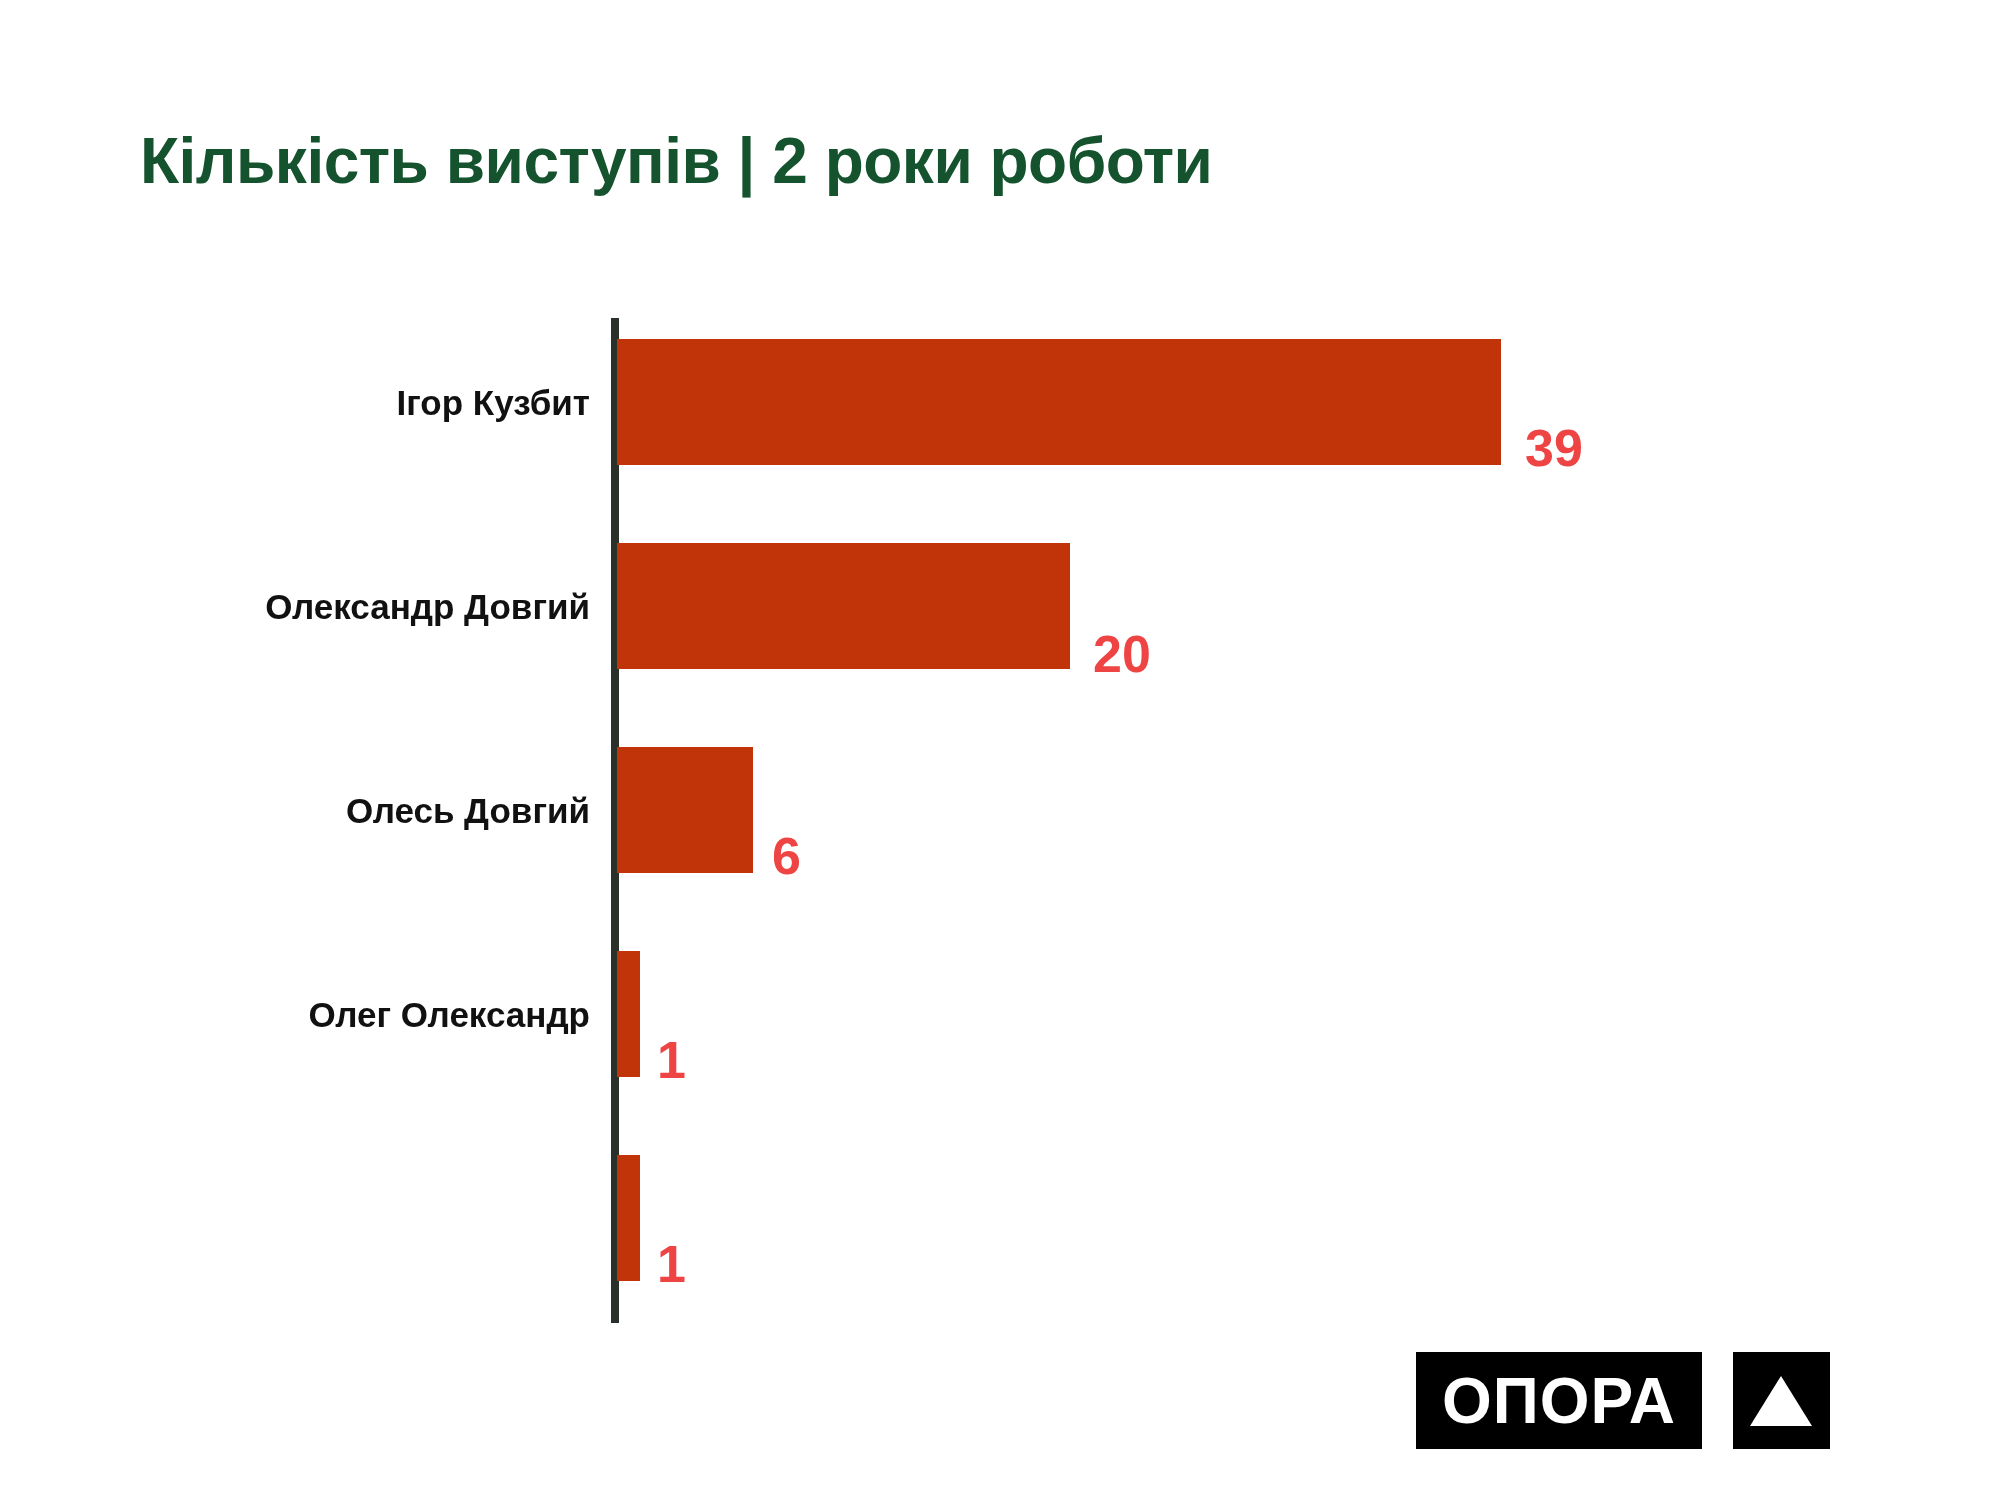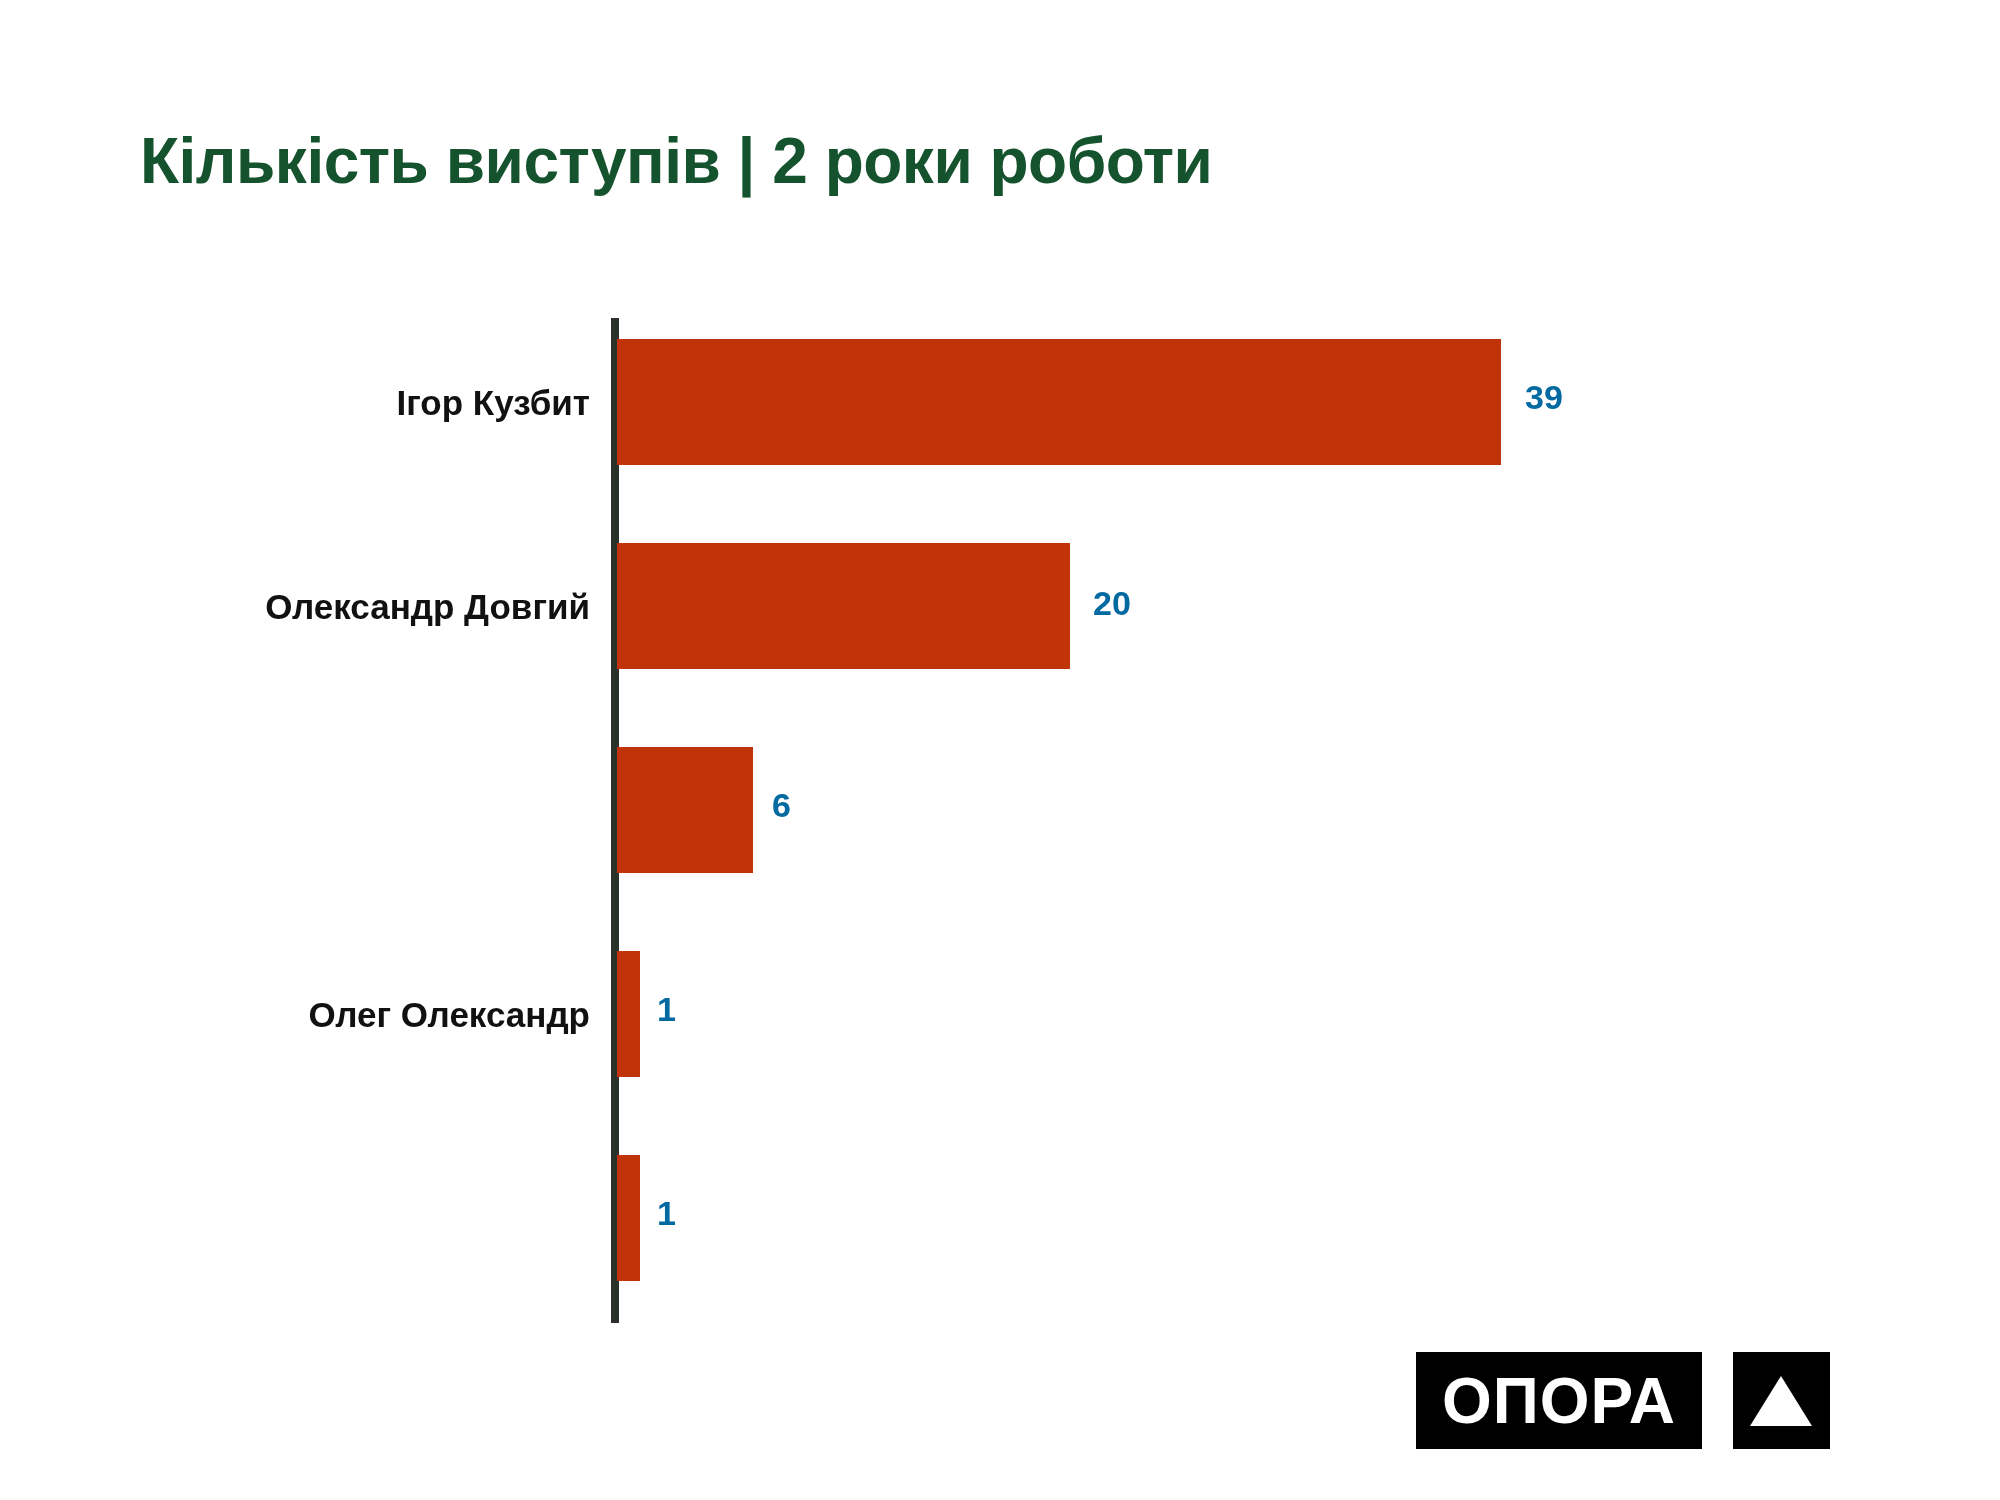--- a/index.html
+++ b/index.html
@@ -59,25 +59,26 @@
     white-space:nowrap;
     line-height:1;
   }
   .bar-rect {
     position:absolute;
     left:617px;
     background:#C13309;
   }
   .bar-value {
     position:absolute;
-    font-size:34px;
+    font-size:52px;
     font-weight:700;
-    color:#0369a1;
+    color:#ef4444;
     white-space:nowrap;
     line-height:1;
+    margin-top:42px;
   }
 
   
   #logo {
     position:absolute;
     left:1416px;
     top:1352px;
     display:flex;
     align-items:stretch;
     gap:31px;
@@ -125,20 +126,21 @@
       <div class="bar-value" style="left:1525px;top:70px;">39</div>
     </div>
 
     <div class="bar-row" style="top:204px;height:204px;">
       <div class="bar-label" style="top:75px;">Олександр Довгий</div>
       <div class="bar-rect" style="top:29px;height:126px;width:453px;"></div>
       <div class="bar-value" style="left:1093px;top:72px;">20</div>
     </div>
 
     <div class="bar-row" style="top:408px;height:204px;">
+      <div class="bar-label" style="top:75px;">Олесь Довгий</div>
       <div class="bar-rect" style="top:29px;height:126px;width:136px;"></div>
       <div class="bar-value" style="left:772px;top:70px;">6</div>
     </div>
 
     <div class="bar-row" style="top:612px;height:204px;">
       <div class="bar-label" style="top:75px;">Олег Олександр</div>
       <div class="bar-rect" style="top:29px;height:126px;width:23px;"></div>
       <div class="bar-value" style="left:657px;top:70px;">1</div>
     </div>
 

